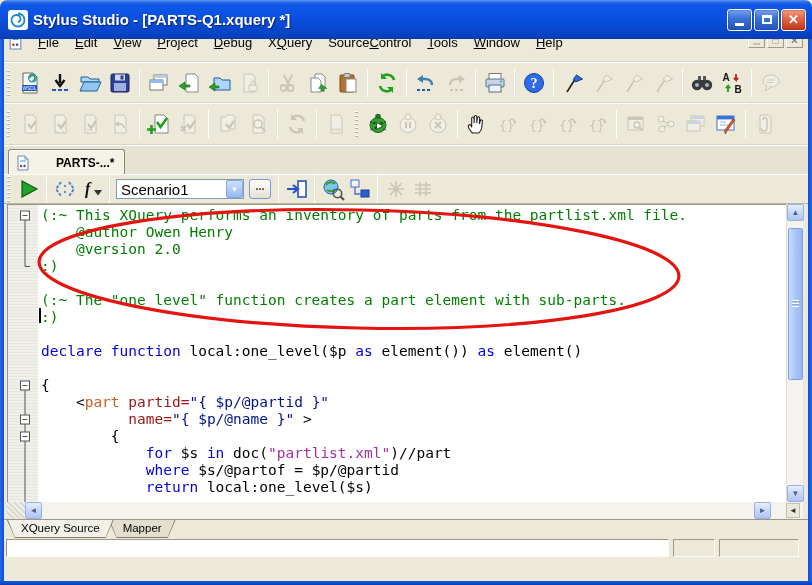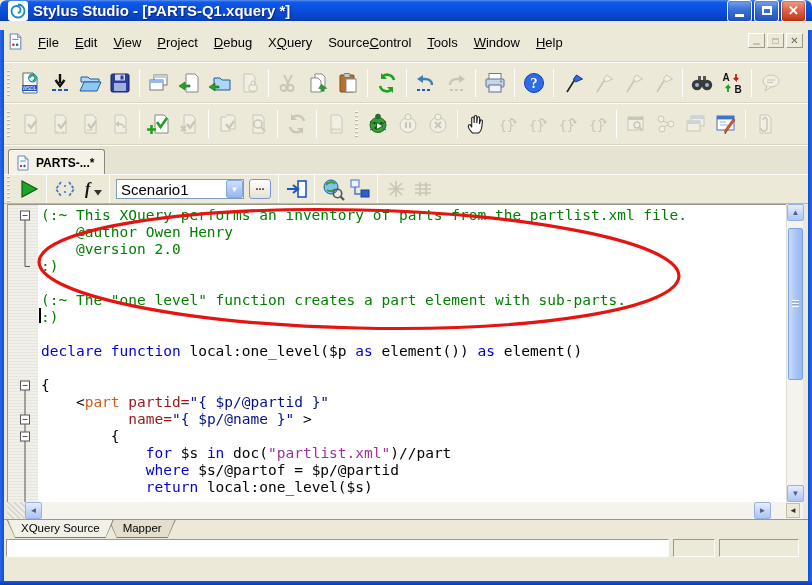--- a/index.html
+++ b/index.html
@@ -4,21 +4,21 @@
 <style>
   html,body{margin:0;padding:0;background:#7d98c0;}
   *{box-sizing:border-box;}
   .frame{position:relative;width:812px;height:585px;background:#ECE9D8;overflow:hidden;
          font-family:"Liberation Sans",sans-serif;outline:1px solid #001E8C;}
   
   .b-left,.b-right{position:absolute;top:30px;bottom:0;width:4px;background:linear-gradient(90deg,#2A66E8,#0B50D8);z-index:50;}
   .b-left{left:0;} .b-right{right:0;background:linear-gradient(270deg,#2A66E8,#0B50D8);}
   .b-bottom{position:absolute;left:0;right:0;bottom:0;height:4px;background:linear-gradient(180deg,#1458E0,#0A3CB0);z-index:50;}
   
-  .titlebar{position:absolute;top:0;left:0;right:0;height:21px;border-radius:7px 7px 0 0;
+  .titlebar{position:absolute;top:0;left:0;right:0;height:39px;border-radius:7px 7px 0 0;
     background:linear-gradient(180deg,#5E96F0 0%,#2868E8 6%,#0F57E8 14%,#0A50E0 45%,#0845C8 82%,#0A3CB0 100%);
     display:flex;align-items:center;padding:0 6px;z-index:60;}
   .title-icon{width:20px;height:20px;margin:0 5px 0 2px;flex:0 0 auto;}
   .title-text{color:#fff;font-weight:bold;font-size:15px;text-shadow:1px 1px 1px #0A2470;white-space:nowrap;flex:1;}
   .winbtns{display:flex;gap:2px;}
   .winbtn{width:25px;height:22px;border-radius:3px;border:1px solid #fff;display:flex;align-items:center;justify-content:center;
     color:#fff;font-weight:bold;font-size:13px;line-height:1;
     background:linear-gradient(180deg,#7AA4F4,#3C73D8 40%,#2053BC);box-shadow:inset 0 0 2px #1a3f9e;}
   .winbtn.close{background:linear-gradient(180deg,#F0A08A,#E5684A 40%,#C13415);box-shadow:inset 0 0 2px #8a1f00;}
   .winbtn .mini{display:block;width:9px;height:3px;background:#fff;margin-top:9px;}
@@ -42,21 +42,21 @@
   #toolbar2{top:103px;height:42px;}
   .tgrip{width:8px;height:26px;margin:0 2px;flex:0 0 auto;
     background:repeating-linear-gradient(180deg,#fff 0 1px,#b8b4a2 1px 2px,#ECE9D8 2px 4px);
     background-size:3px 100%;background-repeat:no-repeat;background-position:2px 0;}
   .tsep{width:1px;height:28px;background:#c2bfae;border-right:1px solid #fff;margin:0 4px;flex:0 0 auto;}
   .tbtn{width:30px;height:30px;display:flex;align-items:center;justify-content:center;flex:0 0 auto;}
   .tbtn svg{width:24px;height:24px;}
   
   .doctabs{position:absolute;top:145px;left:1px;right:1px;height:29px;background:#E6E3D2;border-top:1px solid #fdfcf8;}
   .doctab{position:absolute;left:7px;top:3px;height:26px;background:#F4F2E6;border:1px solid #8a8778;border-bottom:none;
-    border-radius:3px 3px 0 0;display:flex;align-items:center;padding:0 10px 0 6px;box-shadow:inset 1px 1px 0 #fff;}
+    border-radius:3px 3px 0 0;display:flex;align-items:center;padding:0 10px 0 6px;box-shadow:inset 1px 1px 0 #fff;gap:20px;}
   .doctab .dicon{width:16px;height:16px;margin-right:5px;}
   .doctab .dlabel{font-size:12px;font-weight:bold;color:#000;white-space:nowrap;}
   
   #toolbar3{top:174px;height:30px;border-bottom:1px solid #b8b5a4;}
   #toolbar3 .tbtn{width:27px;height:26px;}
   .combo{width:128px;height:20px;background:#fff;border:1px solid #7F9DB9;display:flex;align-items:center;margin:0 2px;}
   .combo-value{flex:1;font-size:15px;padding:0 4px;color:#000;white-space:nowrap;overflow:hidden;}
   .combo-arrow{width:17px;height:18px;background:linear-gradient(180deg,#CDE0FC,#95B8F0);border:1px solid #86A7E0;border-radius:2px;
     display:flex;align-items:center;justify-content:center;color:#fff;font-size:8px;}
   .mini-btn{min-width:22px;height:20px;background:linear-gradient(180deg,#fff,#E4E1D0);border:1px solid #7A96DF;border-radius:3px;

